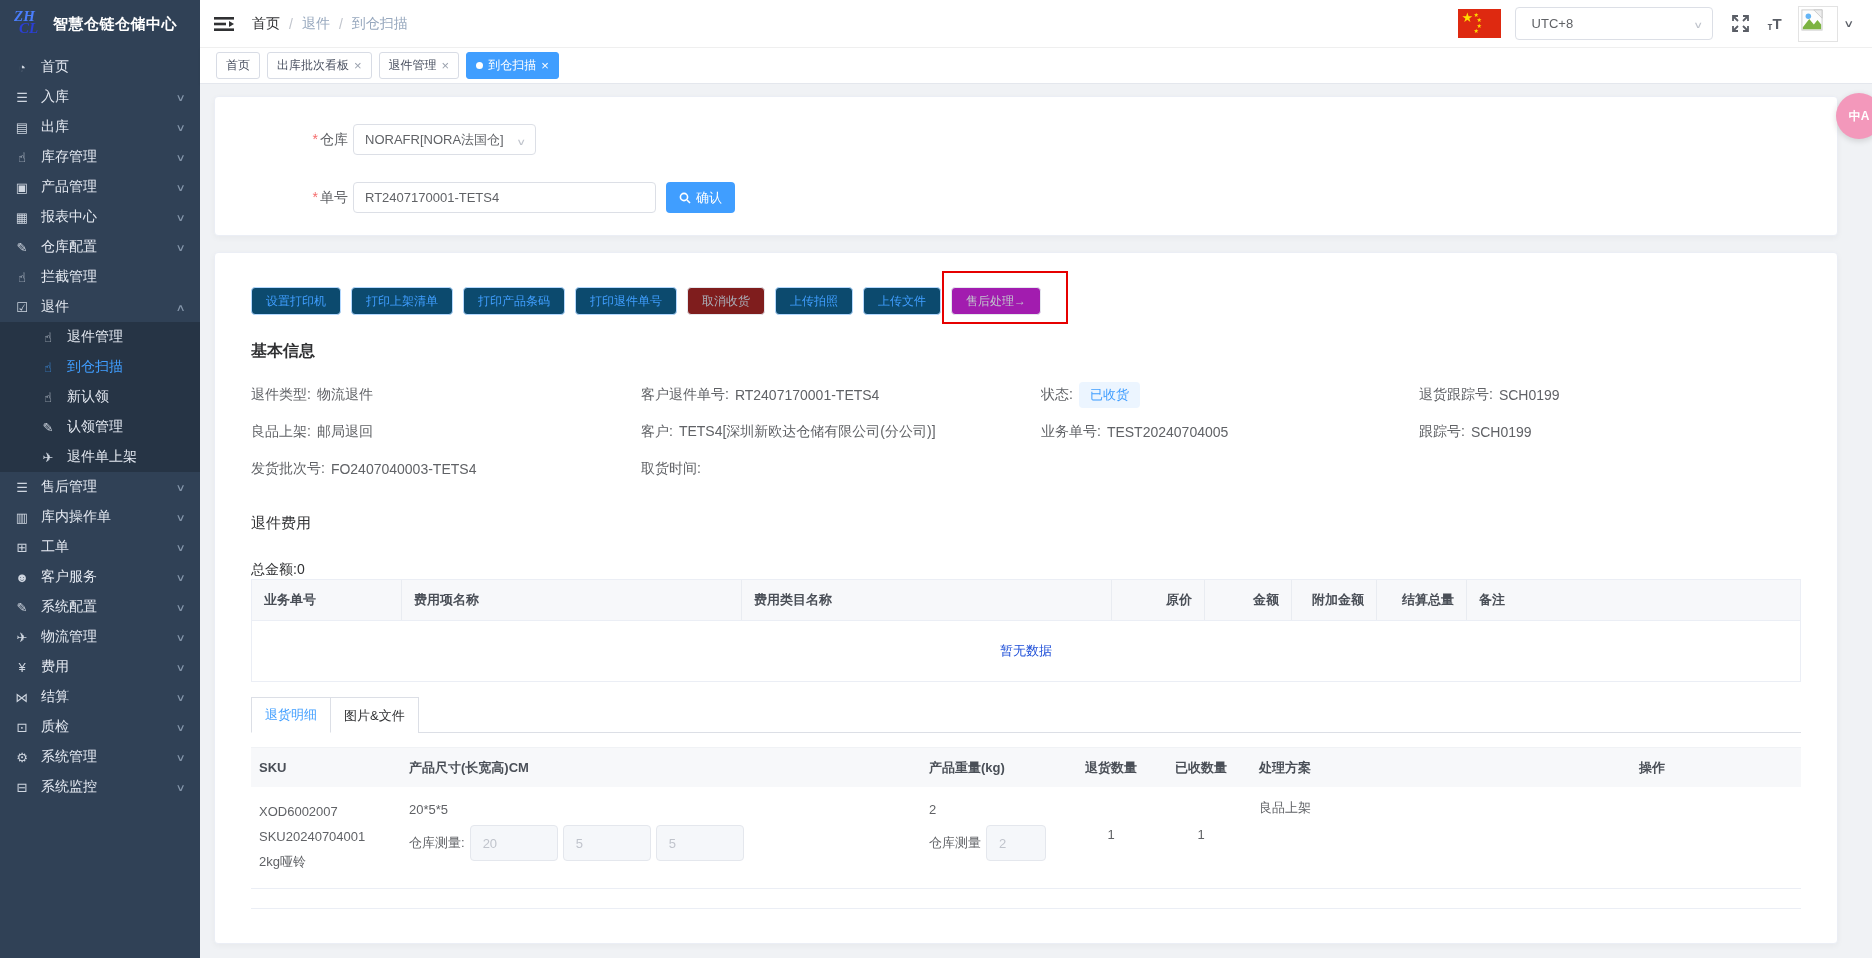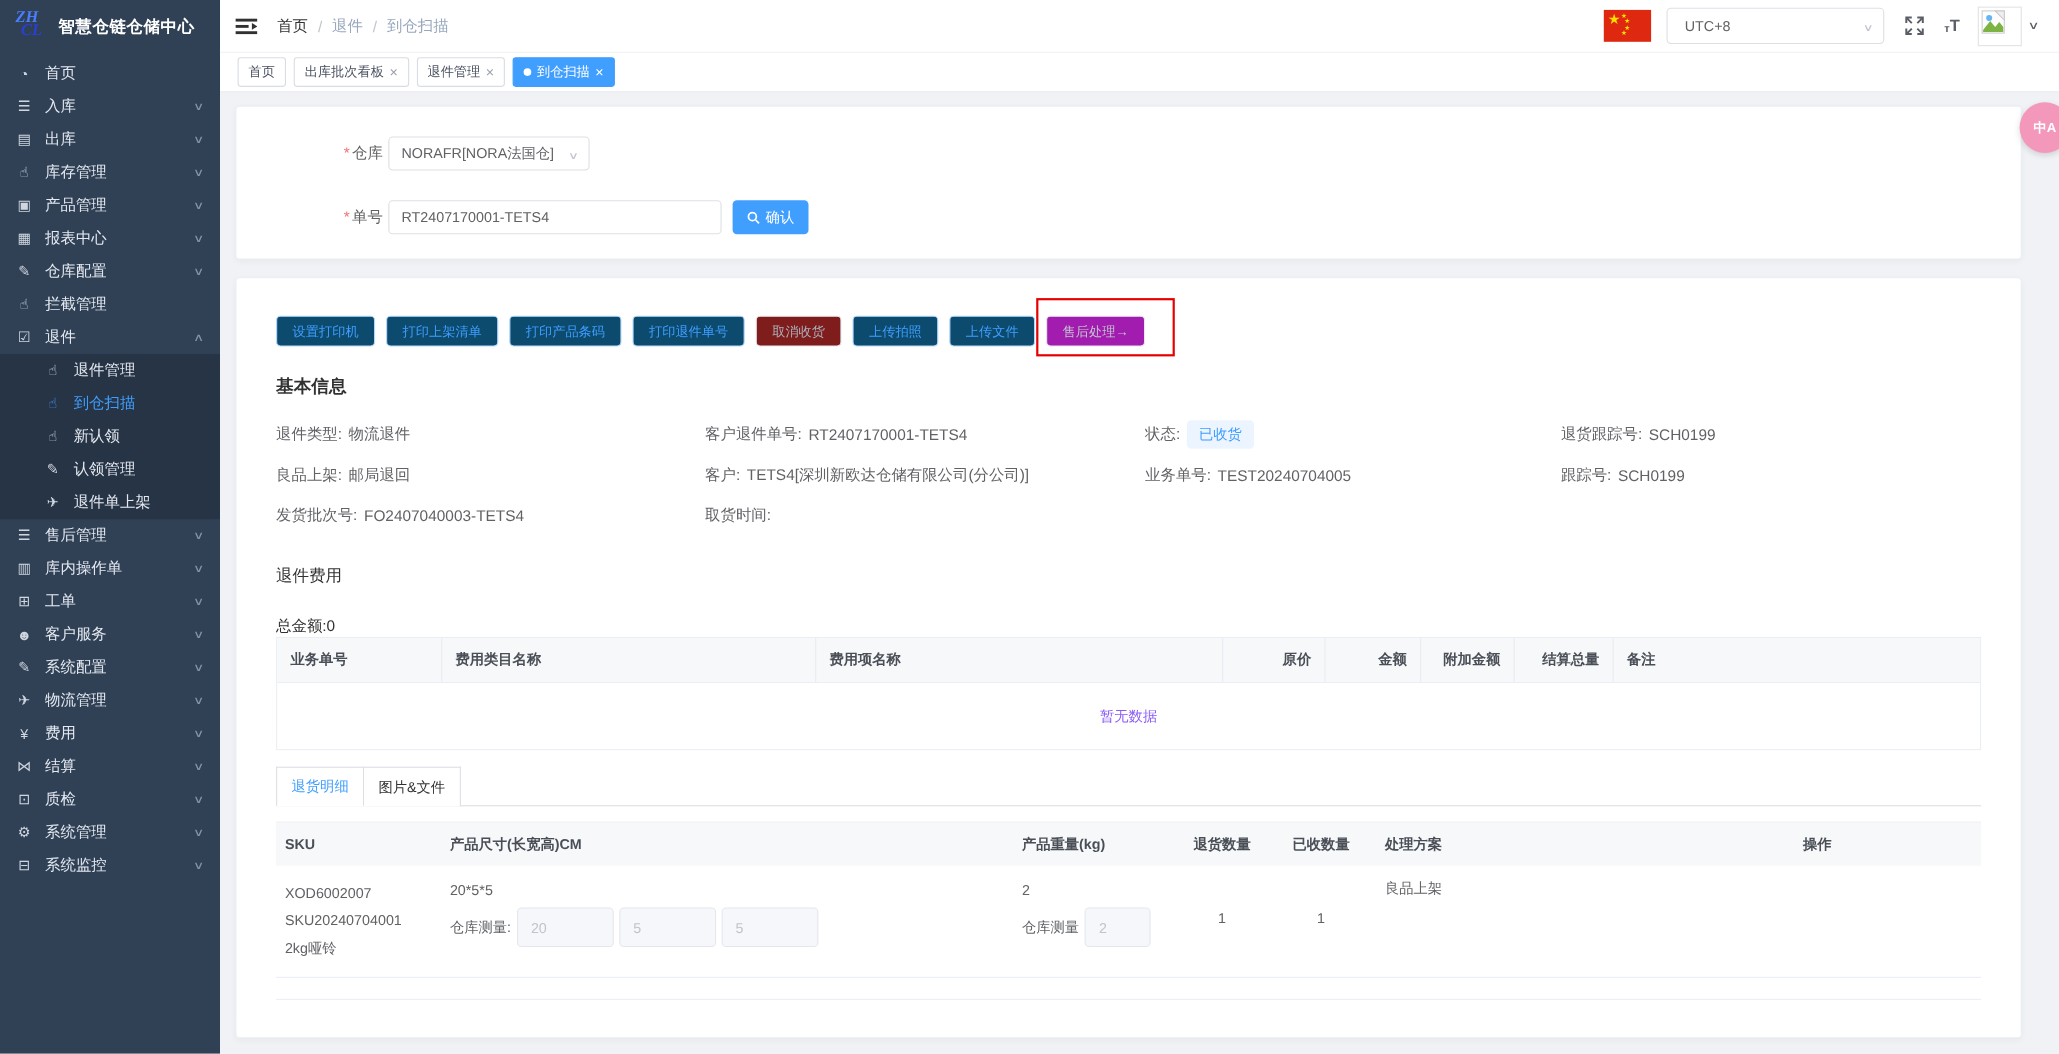--- a/index.html
+++ b/index.html
@@ -79,21 +79,21 @@
   .info-cell { height:37px; display:flex; align-items:center; gap:6px; white-space:nowrap; overflow:hidden; }
   .badge { background:#ecf5ff; color:#409eff; border-radius:4px; padding:4px 11px; font-size:13px; }
 
   .fee-title { margin-top:27px; font-size:15px; color:#303133; }
   .fee-total { margin-top:28px; font-size:14px; color:#303133; }
   .fee-table { border:1px solid #ebeef5; border-bottom:none; }
   .fee-head { display:grid; grid-template-columns:150px 340px 370px 93px 87px 85px 90px 1fr; background:#f7f8fa; height:40px; font-size:13px; font-weight:bold; color:#4a4f57; }
   .fee-head .th { display:flex; align-items:center; padding:0 12px; border-right:1px solid #e9ecf1; }
   .fee-head .th:last-child { border-right:none; }
   .fee-head .th.num { justify-content:flex-end; }
-  .fee-empty { height:62px; display:flex; align-items:center; justify-content:center; font-size:13px; color:#8b5cf6; border-top:1px solid #ebeef5; border-bottom:1px solid #ebeef5; }
+  .fee-empty { height:62px; display:flex; align-items:center; justify-content:center; font-size:13px; color:#1d4ed8; border-top:1px solid #ebeef5; border-bottom:1px solid #ebeef5; }
 
   .dtabs { margin-top:15px; display:flex; border-bottom:1px solid #dcdfe6; }
   .dtab { height:36px; display:flex; align-items:center; padding:0 13px; border:1px solid #dcdfe6; border-bottom:none; font-size:13px; color:#303133; cursor:pointer; background:#fff; margin-bottom:-1px; }
   .dtab + .dtab { border-left:none; }
   .dtab.active { color:#409eff; border-bottom:1px solid #fff; }
 
   .prod-table { margin-top:14px; }
   .prod-head { display:grid; grid-template-columns:150px 520px 150px 80px 100px 380px 1fr; background:#f7f8fa; height:40px; font-size:13px; font-weight:bold; color:#4a4f57; border-top:1px solid #f0f2f5; }
   .prod-head .th { display:flex; align-items:center; padding:0 8px; }
   .prod-head .th.ctr { justify-content:center; }
@@ -401,22 +401,22 @@
             <span></span>
           </div>
           <div class="info-cell"></div>
         </div>
 
         <div class="fee-title">退件费用</div>
         <div class="fee-total">总金额:0</div>
         <div class="fee-table">
           <div class="fee-head">
             <div class="th">业务单号</div>
+            <div class="th">费用项名称</div>
             <div class="th">费用类目名称</div>
-            <div class="th">费用项名称</div>
             <div class="th num">原价</div>
             <div class="th num">金额</div>
             <div class="th num">附加金额</div>
             <div class="th num">结算总量</div>
             <div class="th">备注</div>
           </div>
           <div class="fee-empty">暂无数据</div>
         </div>
 
         <div class="dtabs">

